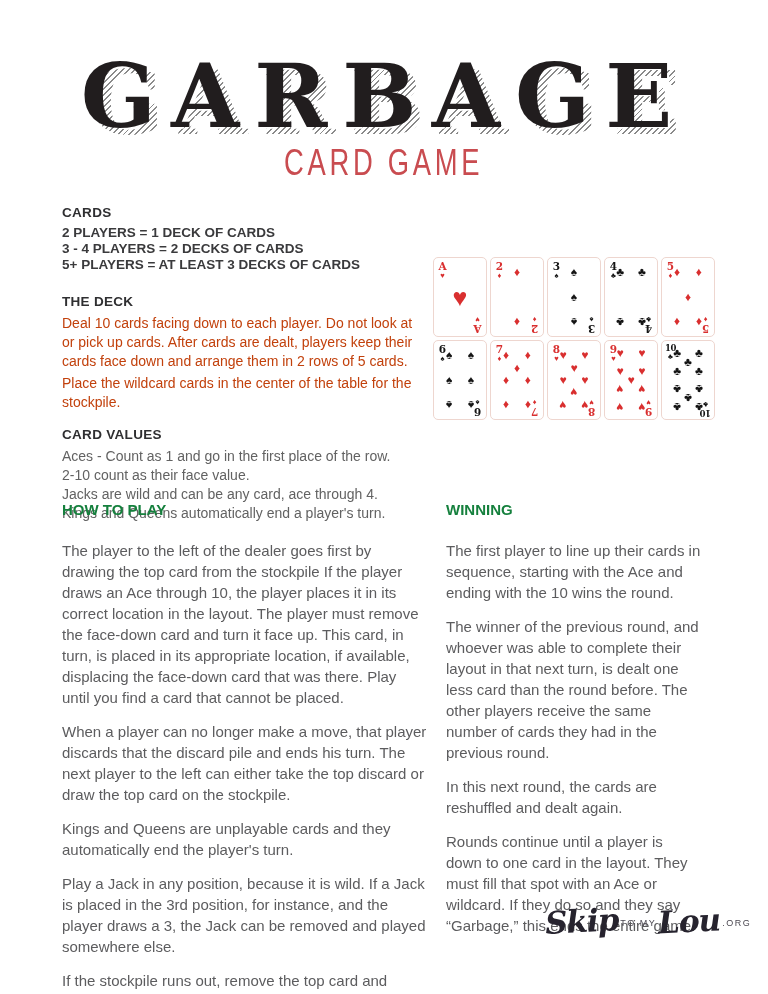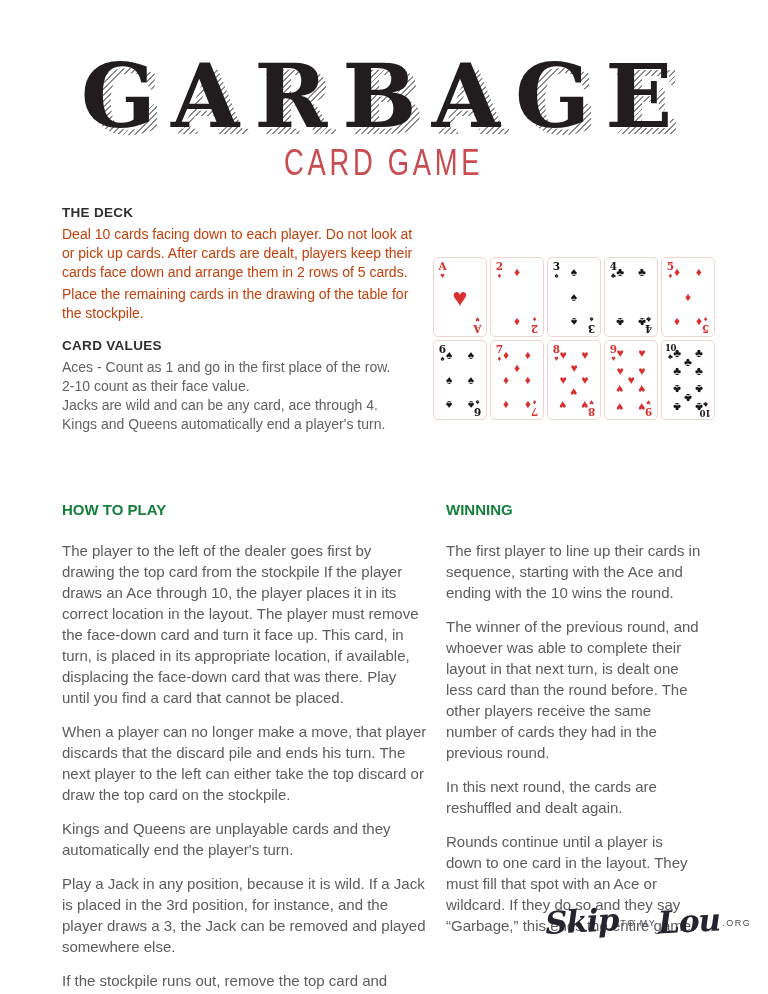--- a/index.html
+++ b/index.html
@@ -96,25 +96,31 @@
   <div class="title-wrap">
     <div class="title-layer title-hatch">GARBAGE</div>
     <div class="title-layer title-main">GARBAGE</div>
   </div>
   <div class="subtitle">
     <span>CARD GAME</span>
   </div>
 
   <div class="upper-left">
 
+    <div class="cards-block">
+      <div class="sec-h">CARDS</div>
+      <div class="bold-line">2 PLAYERS = 1 DECK OF CARDS</div>
+      <div class="bold-line">3 - 4 PLAYERS =  2 DECKS OF CARDS</div>
+      <div class="bold-line">5+ PLAYERS = AT LEAST 3 DECKS OF CARDS</div>
+    </div>
 
     <div class="deal-block">
       <div class="sec-h">THE DECK</div>
       <div class="body-sm">Deal 10 cards facing down to each player. Do not look at or pick up cards.  After cards are dealt, players keep their cards face down and arrange them in 2 rows of 5 cards.</div>
-      <div class="body-sm">Place the remaining cards in the drawing of the table for the stockpile.</div>
+      <div class="body-sm">Place the wildcard cards in the center of the table for the stockpile.</div>
     </div>
 
     <div class="values-block">
       <div class="sec-h">CARD VALUES</div>
       <div class="val-line">Aces - Count as 1 and go in the first place of the row.</div>
       <div class="val-line">2-10 count as their face value.</div>
       <div class="val-line">Jacks are wild and can be any card, ace through 4.</div>
       <div class="val-line">Kings and Queens automatically end a player's turn.</div>
     </div>
   </div>

